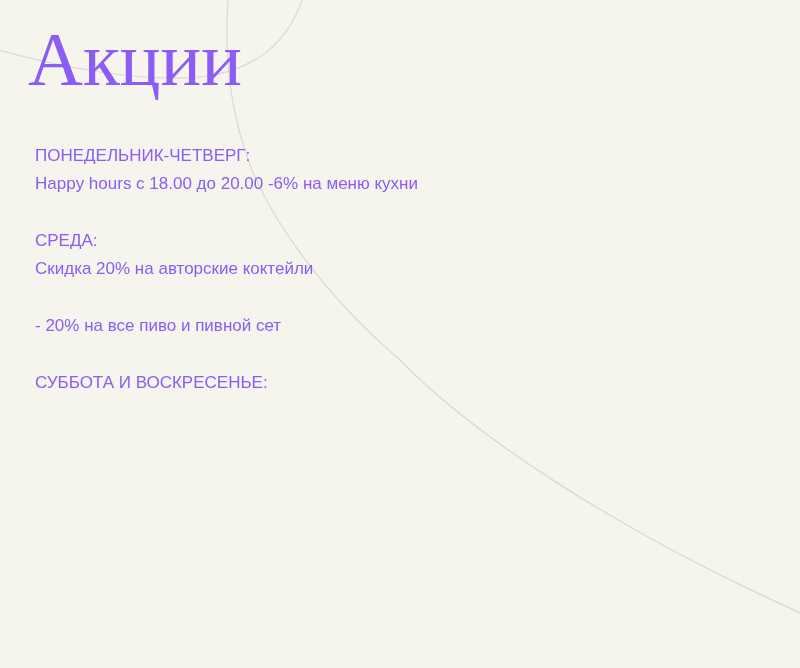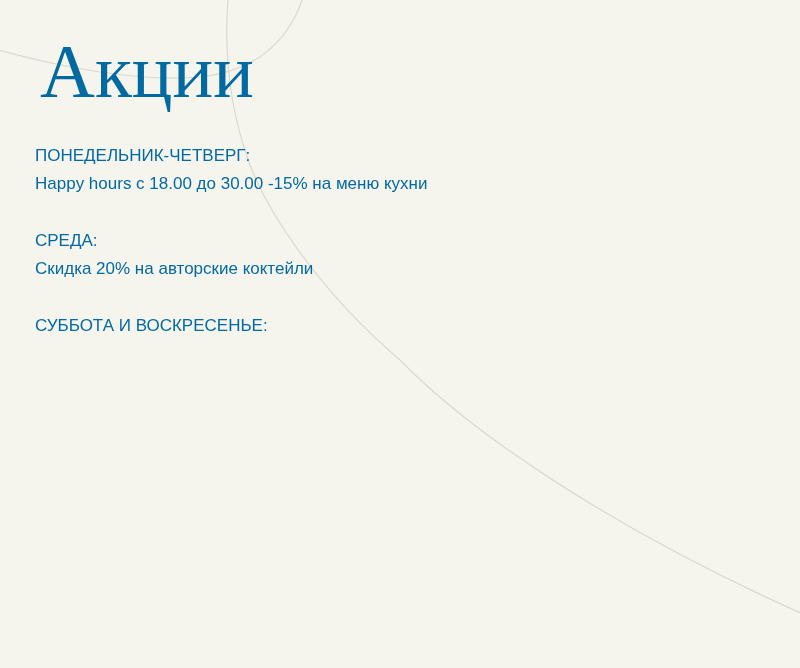--- a/index.html
+++ b/index.html
@@ -18,73 +18,74 @@
   .curves {
     position: absolute;
     top: 0;
     left: 0;
     pointer-events: none;
   }
   .page-title {
     position: absolute;
     left: 28px;
     top: 16px;
-    margin: 12px;
+    margin: 0;
     font-family: "Liberation Serif", serif;
     font-weight: 400;
     font-size: 76px;
     line-height: 87px;
-    color: #0369a1;
+    color: #8b5cf6;
     letter-spacing: 0px;
   }
   .promo-list {
     position: absolute;
     left: 35px;
     top: 142px;
     width: 752px;
   }
   .promo {
     margin: 0 0 29px 0;
   }
   .promo:last-child {
     margin-top: 24px; 
   }
   .promo-heading,
   .promo-desc {
     margin: 0;
     font-size: 17px;
     line-height: 28px;
     font-weight: 400;
-    color: #0369a1;
+    color: #8b5cf6;
   }
 </style>
 </head>
 <body>
 
 <svg class="curves" width="800" height="668" viewBox="0 0 800 668" aria-hidden="true">
   <path d="M 229 -12 C 223 48 229 108 250 165 C 268 212 318 290 400 360 C 470 432 610 528 805 615" fill="none" stroke="#d9d9d1" stroke-width="1.2"></path>
   <path d="M -12 47 C 60 68 140 82 200 77 C 248 72 288 48 304 -6" fill="none" stroke="#d9d9d1" stroke-width="1.2"></path>
 </svg>
 
 <h1 class="page-title">Акции</h1>
 
 <div class="promo-list">
 
   <div class="promo">
     <p class="promo-heading">ПОНЕДЕЛЬНИК-ЧЕТВЕРГ:</p>
-    <p class="promo-desc">Happy hours с 18.00 до 30.00 -15% на меню кухни</p>
+    <p class="promo-desc">Happy hours с 18.00 до 20.00 -6% на меню кухни</p>
   </div>
 
 
 
   <div class="promo">
     <p class="promo-heading">СРЕДА:</p>
     <p class="promo-desc">Скидка 20% на авторские коктейли</p>
   </div>
 
   <div class="promo">
+    <p class="promo-desc">- 20% на все пиво и пивной сет</p>
   </div>
 
   <div class="promo">
     <p class="promo-heading">СУББОТА И ВОСКРЕСЕНЬЕ:</p>
   </div>
 
 </div>
 
 </body></html>

